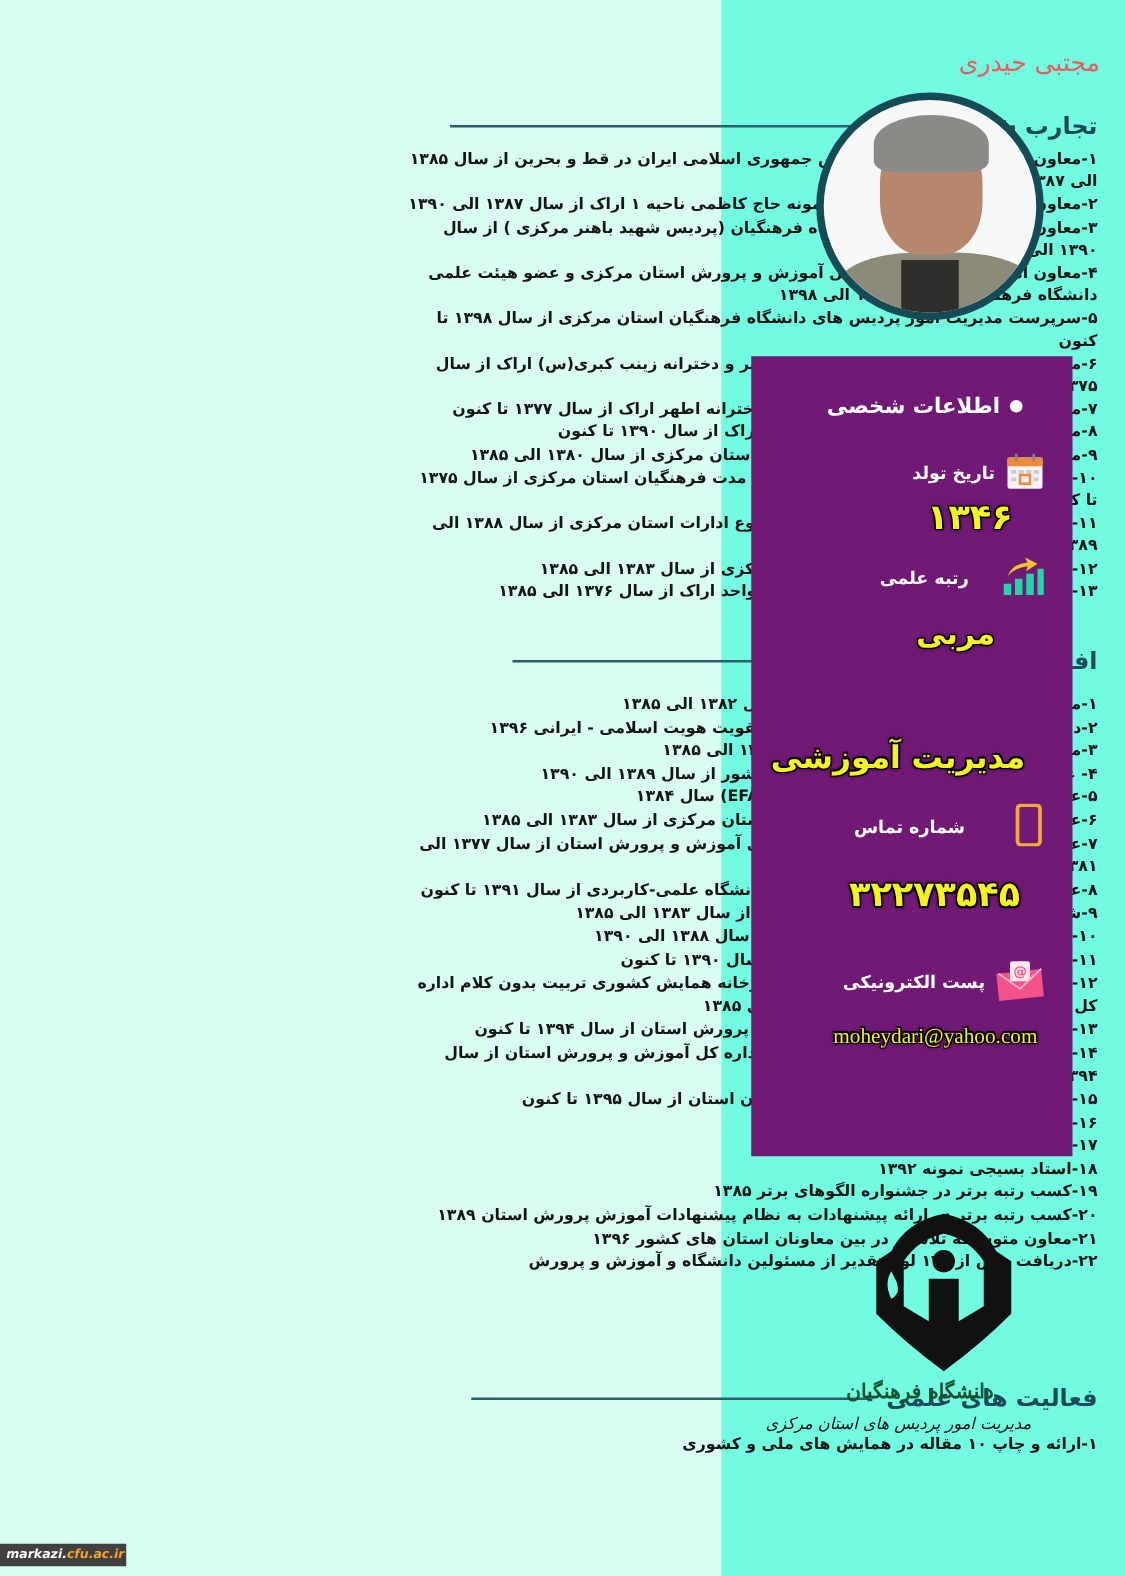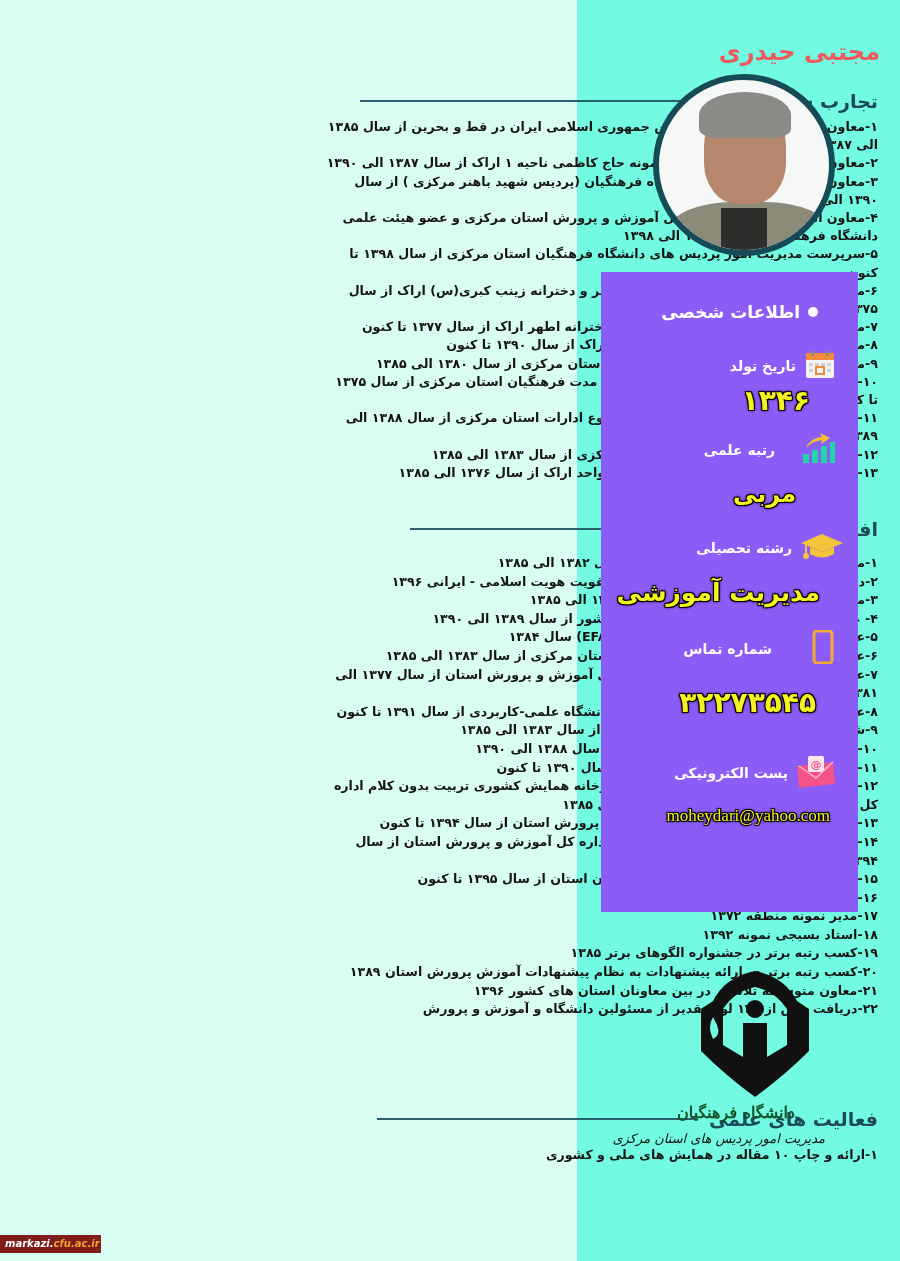--- a/index.html
+++ b/index.html
@@ -12,21 +12,21 @@
   .left-col {
     position: absolute; left: 0; top: 0; width: 577px; height: 1261px;
     background: #dafdf2;
   }
   .right-col {
     position: absolute; left: 577px; top: 0; width: 323px; height: 1261px;
     background: #72fbe0;
   }
   .name-title {
     position: absolute; right: 20px; top: 38px;
-    font-size: 24px; font-weight: bold; color: #ee5a5d;
+    font-size: 20px; font-weight: normal; color: #ee5a5d;
     direction: rtl; white-space: nowrap;
   }
   .section { position: absolute; right: 22px; direction: rtl; }
   .section-head {
     display: flex; align-items: center; direction: rtl;
   }
   .section-head .title {
     font-size: 19px; font-weight: bold; color: #1d4a5a; white-space: nowrap;
   }
   .section-head .rule {
@@ -45,21 +45,21 @@
   .sec-hon { top: 518px; width: 555px; }
   .sec-hon .rule { width: 372px; }
   .sec-hon ol { margin-top: 14px; line-height: 18.6px; }
 
   .sec-sci { top: 1108px; width: 555px; }
   .sec-sci .rule { width: 320px; }
   .sec-sci ol { margin-top: 16px; }
 
   .watermark {
     position: absolute; left: 0; top: 1235px; width: 101px; height: 18px;
-    background: #7f1d1d; font-size: 10px; font-style: italic; font-weight: bold;
+    background: #404040; font-size: 10px; font-style: italic; font-weight: bold;
     padding: 3px 5px; white-space: nowrap; color: #fff;
   }
   .watermark .wm-domain { color: #f5a02a; }
 
   .avatar {
     position: absolute; left: 653px; top: 74px; width: 182px; height: 182px;
     border-radius: 50%; border: 6px solid #154a57; background: #f6f8f7; overflow: hidden;
   }
   .avatar .head {
     position: absolute; left: 45px; top: 20px; width: 82px; height: 104px;
@@ -71,22 +71,22 @@
   }
   .avatar .body {
     position: absolute; left: 10px; top: 122px; width: 160px; height: 70px;
     border-radius: 40% 40% 0 0; background: #8c8a78;
   }
   .avatar .shirt {
     position: absolute; left: 62px; top: 128px; width: 46px; height: 60px; background: #2f2e2c;
   }
 
   .info-panel {
-    position: absolute; left: 601px; top: 272px; width: 257px; height: 640px;
-    background: #8b5cf6; direction: rtl;
+    position: absolute; left: 601px; top: 285px; width: 257px; height: 640px;
+    background: #701a75; direction: rtl;
   }
   .info-heading {
     position: absolute; right: 40px; top: 30px; color: #fff; font-size: 17px; font-weight: bold;
     white-space: nowrap; display: flex; align-items: center; gap: 8px;
   }
   .info-heading .dot { width: 10px; height: 10px; border-radius: 50%; background: #fff; display: inline-block; }
   .info-label {
     position: absolute; color: #fff; font-size: 14px; font-weight: bold; white-space: nowrap;
     display: flex; align-items: center; gap: 8px;
   }
@@ -225,31 +225,20 @@
         <rect x="12" y="18" width="6" height="13" fill="#22d6a6"></rect>
         <rect x="21" y="14" width="6" height="17" fill="#22d6a6"></rect>
         <rect x="30" y="10" width="5" height="21" fill="#22d6a6"></rect>
         <path d="M6 16 Q10 6 22 5 L20 1 L30 6 L21 12 L22 8 Q12 9 6 16 Z" fill="#f7c22e"></path>
       </svg>
     </span>
     <span>رتبه علمی</span>
   </div>
   <div class="info-value" style="right:62px; top:208px; font-size:24px;">مربی</div>
 
-  <div class="info-label" style="right:14px; top:258px;">
-    <span class="ico">
-      <svg width="44" height="32" viewBox="0 0 44 32">
-        <polygon points="22,4 43,13 22,22 1,13" fill="#f4c53a"></polygon>
-        <path d="M10 17 L10 24 Q22 31 34 24 L34 17 L22 22 Z" fill="#f4c53a"></path>
-        <line x1="6" y1="14" x2="6" y2="24" stroke="#f4c53a" stroke-width="2"></line>
-        <circle cx="6" cy="26" r="3" fill="#f4c53a"></circle>
-      </svg>
-    </span>
-    <span>رشته تحصیلی</span>
-  </div>
   <div class="info-value" style="right:38px; top:306px; font-size:25px;margin-left:38px;">مدیریت آموزشی</div>
 
   <div class="info-label" style="right:24px; top:358px;gap:40px;">
     <span class="ico">
       <svg width="22" height="34" viewBox="0 0 22 34">
         <rect x="2" y="1" width="18" height="32" rx="3" fill="none" stroke="#f2a93a" stroke-width="3"></rect>
       </svg>
     </span>
     <span>شماره تماس</span>
   </div>

